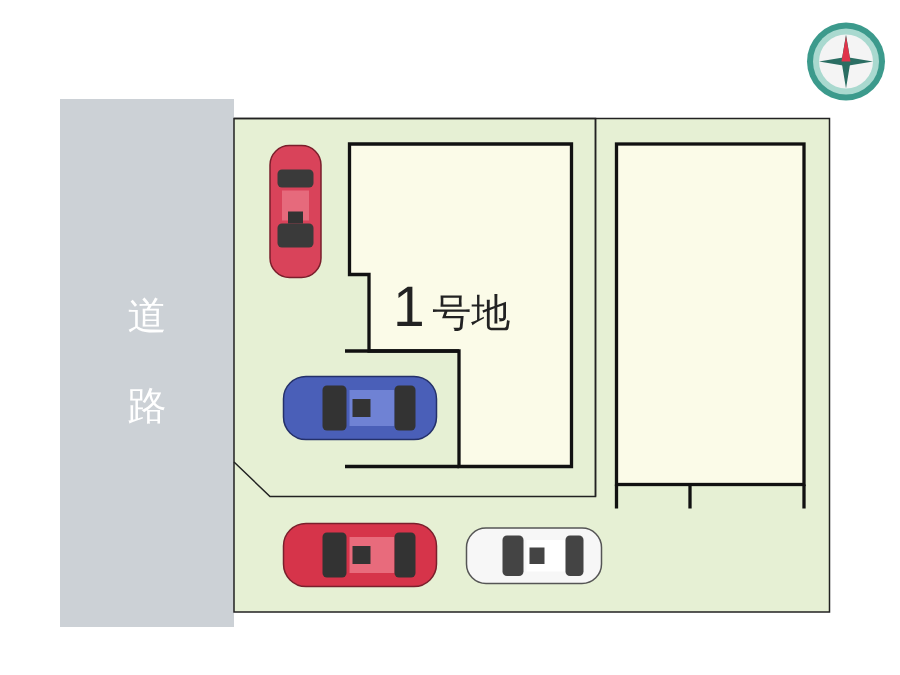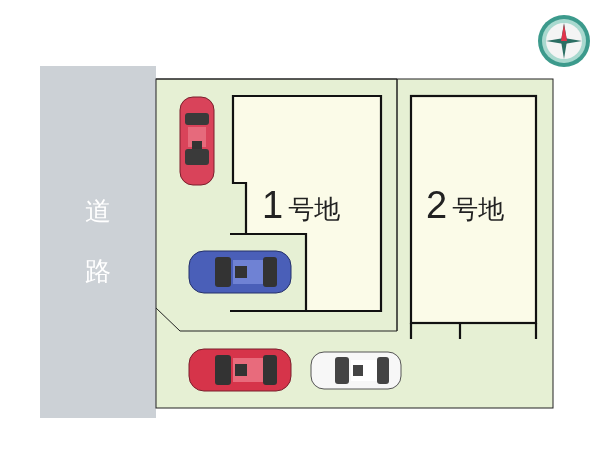--- a/index.html
+++ b/index.html
@@ -71,24 +71,20 @@
       <rect x="40" y="8" width="26" height="21" fill="#ffffff"></rect>
       <rect x="42" y="13" width="10" height="11" fill="#444"></rect>
       <rect x="66" y="5" width="12" height="27" rx="3" fill="#444"></rect>
     </g>
   </svg>
 
   <div class="lot-label" style="left:262px;top:184px;">
     <span class="num">1</span>
     <span class="suf">号地</span>
   </div>
-  <div class="lot-label" style="left:426px;top:184px;">
-    <span class="num">2</span>
-    <span class="suf">号地</span>
-  </div>
 </div>
 
 <div id="compass" class="abs">
   <svg width="54" height="54" viewBox="0 0 54 54">
     <circle cx="27" cy="27" r="26" fill="#3c9a8c"></circle>
     <circle cx="27" cy="27" r="22" fill="#a9d9cf"></circle>
     <circle cx="27" cy="27" r="18" fill="#f4f4f4"></circle>
     <polygon points="27,9 30,27 27,45 24,27" fill="#2b6e63"></polygon>
     <polygon points="9,27 27,24 45,27 27,30" fill="#2b6e63"></polygon>
     <polygon points="27,10 30,27 24,27" fill="#e0334a"></polygon>

